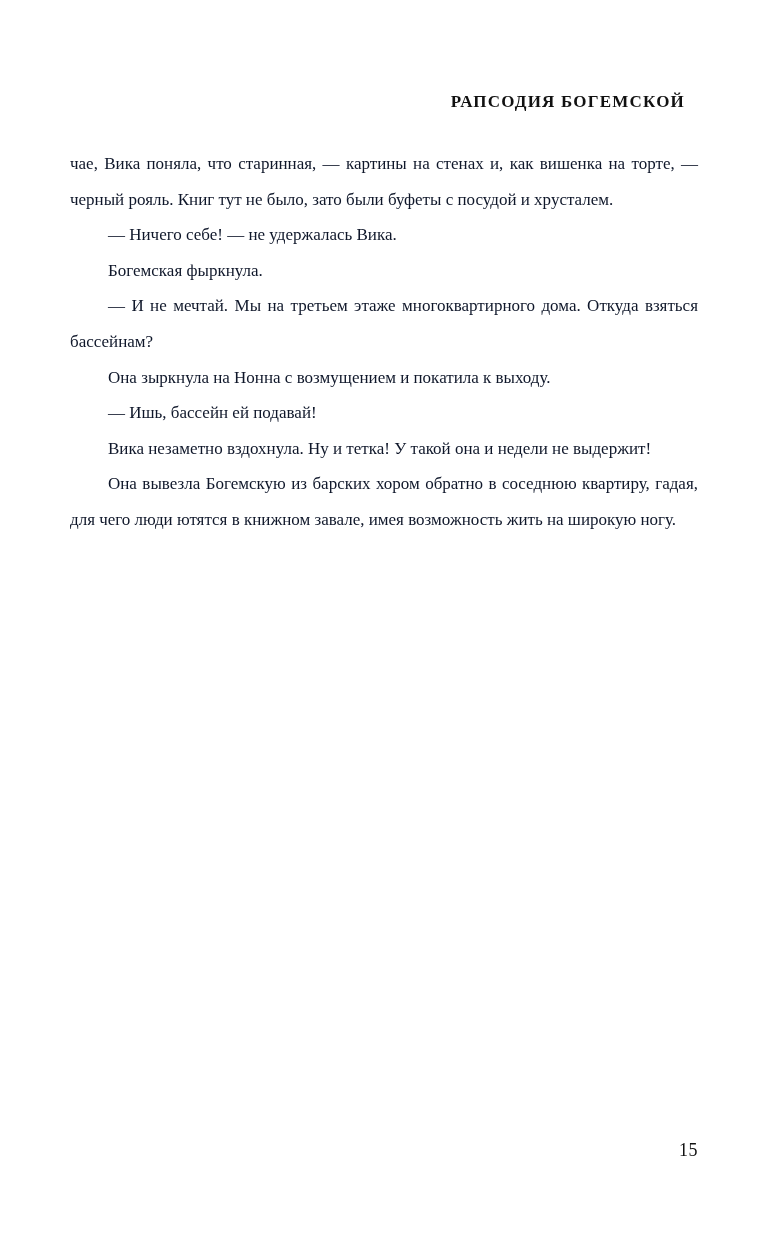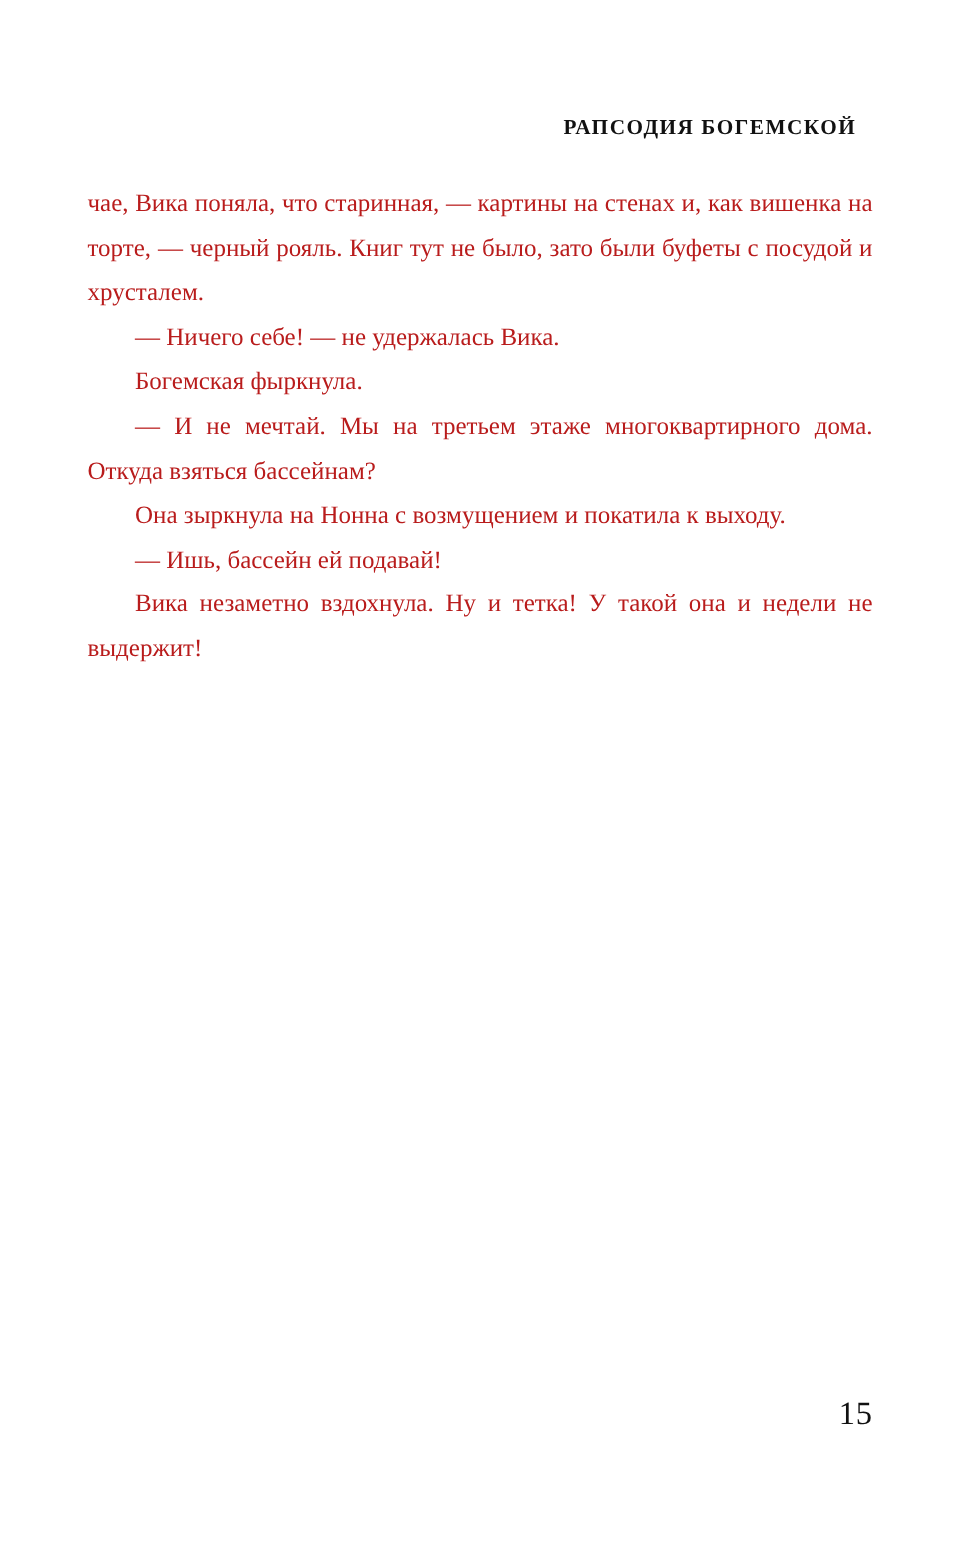--- a/index.html
+++ b/index.html
@@ -25,55 +25,56 @@
     text-align: right;
     font-size: 17px;
     letter-spacing: 1.2px;
     text-transform: uppercase;
     font-weight: 700;
     color: #111111;
     margin: 0 0 34px 0;
     padding-right: 13px;
   }
   .body-text {
-    font-size: 20px;
+    font-size: 17px;
     line-height: 35.6px;
     text-align: justify;
     text-justify: inter-word;
-    color: #b91c1c;
+    color: #0f172a;
     hyphens: manual;
   }
   .body-text p {
     margin: 0;
     text-indent: 38px;
   }
   .body-text p.no-indent {
     text-indent: 0;
   }
   .folio {
     position: absolute;
     right: 70px;
-    bottom: 94px;
-    font-size: 26px;
+    bottom: 79px;
+    font-size: 18px;
     color: #111111;
     letter-spacing: 0.5px;
   }
 </style>
 </head>
 <body>
 
 <div class="page">
 
   <div class="running-head">РАПСОДИЯ БОГЕМСКОЙ</div>
 
   <div class="body-text">
       <p class="no-indent">чае, Вика поняла, что старинная, — картины на стенах и, как вишенка на торте, — черный рояль. Книг тут не было, зато были буфеты с посудой и хрусталем.</p>
       <p class="">— Ничего себе! — не удержалась Вика.</p>
       <p class="">Богемская фыркнула.</p>
       <p class="">— И не мечтай. Мы на третьем этаже многоквартирного дома. Откуда взяться бассейнам?</p>
       <p class="">Она зыркнула на Нонна с возмущением и покатила к выходу.</p>
       <p class="">— Ишь, бассейн ей подавай!</p>
       <p class="">Вика незаметно вздохнула. Ну и тетка! У такой она и недели не выдержит!</p>
+      <p class="">Она вывезла Богемскую из барских хором обратно в соседнюю квартиру, гадая, для чего люди ютятся в книжном завале, имея возможность жить на широкую ногу.</p>
     </div>
 
   <div class="folio">15</div>
 
 </div>
 
 </body></html>

